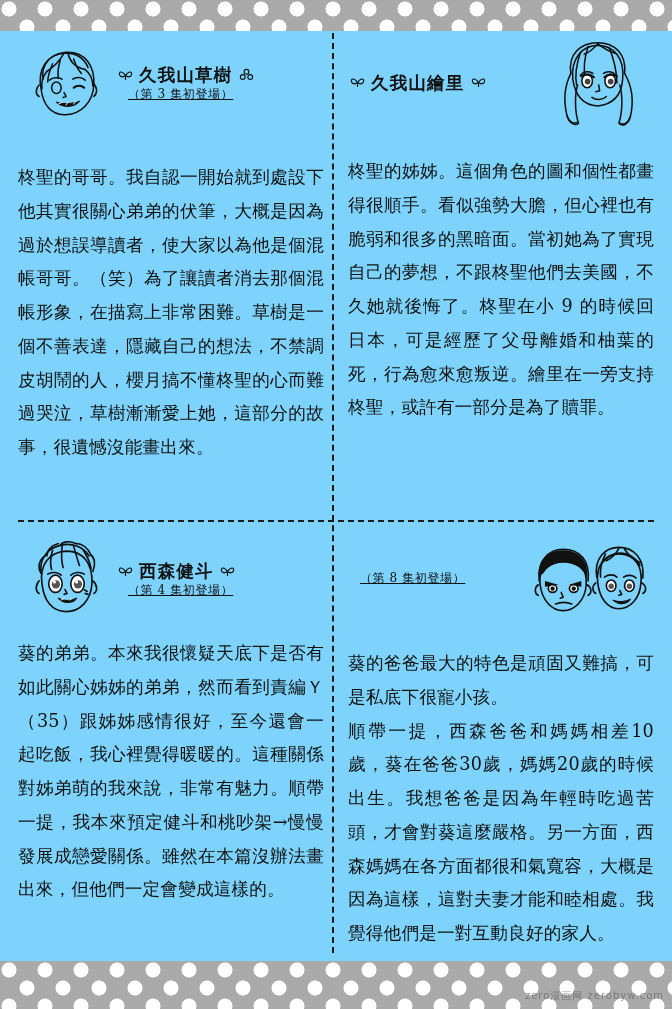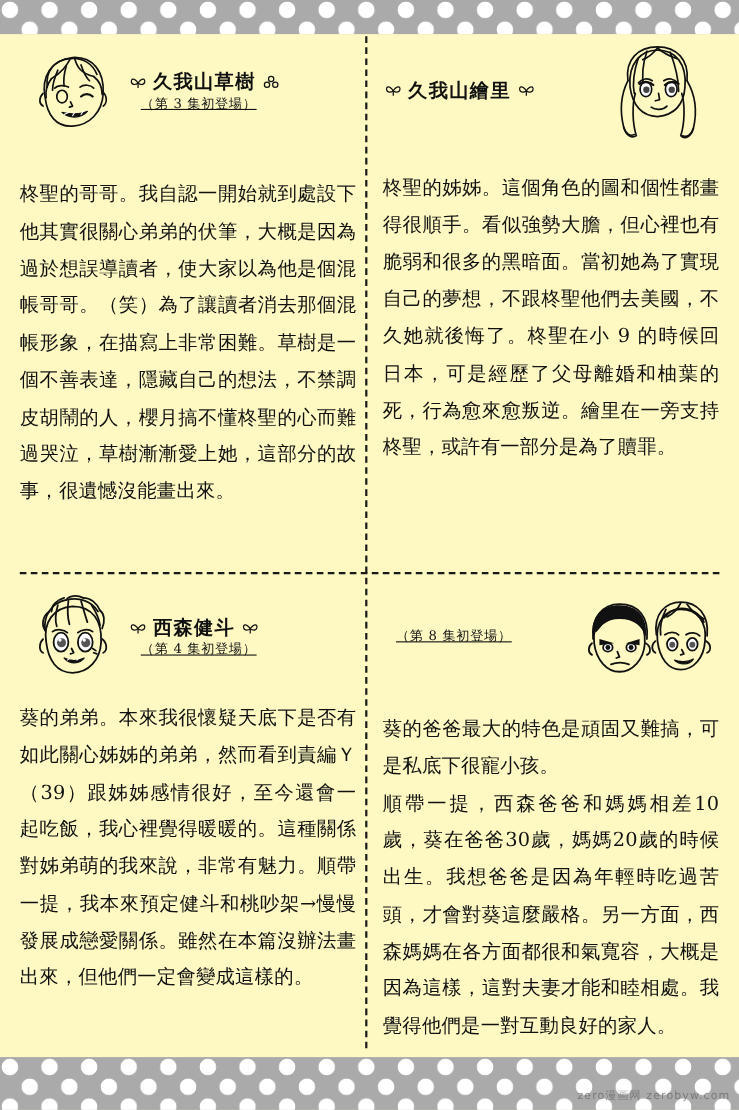--- a/index.html
+++ b/index.html
@@ -11,21 +11,21 @@
     width: 672px;
     height: 1009px;
     overflow: hidden;
     font-family: "DejaVu Serif", "Liberation Serif", serif;
   }
 
   #page {
     position: relative;
     width: 672px;
     height: 1009px;
-    background: #fef9c3;
+    background: #7dd3fc;
     box-sizing: border-box;
   }
 
   
   .dotband {
     position: absolute;
     left: 0;
     width: 672px;
     background-color: #aaaaaa;
     background-image:
@@ -326,21 +326,21 @@
                     <path d="M10 10 C5 3 1 5 2 9 C3 13 8 12 10 10 Z"></path>
                     <path d="M10 10 C15 3 19 5 18 9 C17 13 12 12 10 10 Z"></path>
                     <path d="M10 10 L10 16"></path>
                   </g>
                 </svg>
             </span>
           </div>
           <div class="debut-line">（第 4 集初登場）</div>
         </div>
       </div>
-      <div class="body-text">葵的弟弟。本來我很懷疑天底下是否有如此關心姊姊的弟弟，然而看到責編Ｙ（39）跟姊姊感情很好，至今還會一起吃飯，我心裡覺得暖暖的。這種關係對姊弟萌的我來說，非常有魅力。順帶一提，我本來預定健斗和桃吵架→慢慢發展成戀愛關係。雖然在本篇沒辦法畫出來，但他們一定會變成這樣的。</div>
+      <div class="body-text">葵的弟弟。本來我很懷疑天底下是否有如此關心姊姊的弟弟，然而看到責編Ｙ（35）跟姊姊感情很好，至今還會一起吃飯，我心裡覺得暖暖的。這種關係對姊弟萌的我來說，非常有魅力。順帶一提，我本來預定健斗和桃吵架→慢慢發展成戀愛關係。雖然在本篇沒辦法畫出來，但他們一定會變成這樣的。</div>
     </div>
 
     <div class="panel br">
       <div class="panel-header face-right">
         <div class="face wide">
           <svg viewBox="0 0 130 100">
             <g fill="none" stroke="#111" stroke-width="1.7" stroke-linecap="round" stroke-linejoin="round">
 
               <path d="M12 56 C10 38 20 26 36 26 C52 26 61 38 60 56 C59 72 48 83 36 83 C24 83 14 72 12 56 Z"></path>
               <path d="M11 50 C8 30 20 20 36 20 C53 20 63 31 61 50 C58 40 50 33 36 33 C24 33 15 40 11 50 Z" fill="#111" stroke="none"></path>

